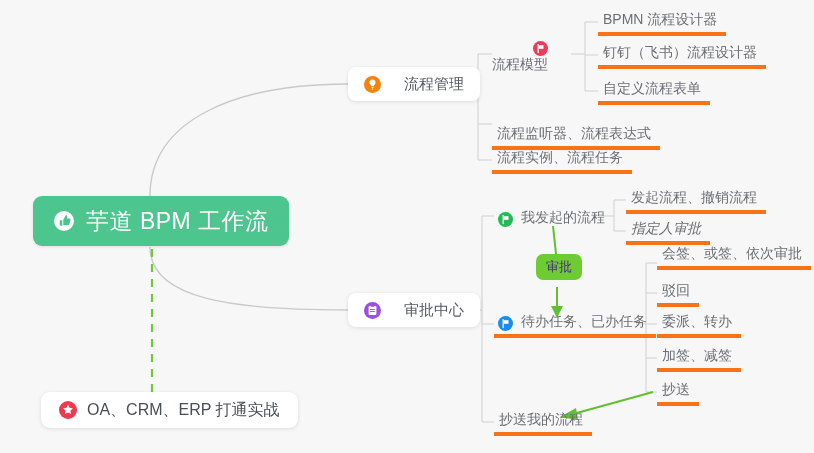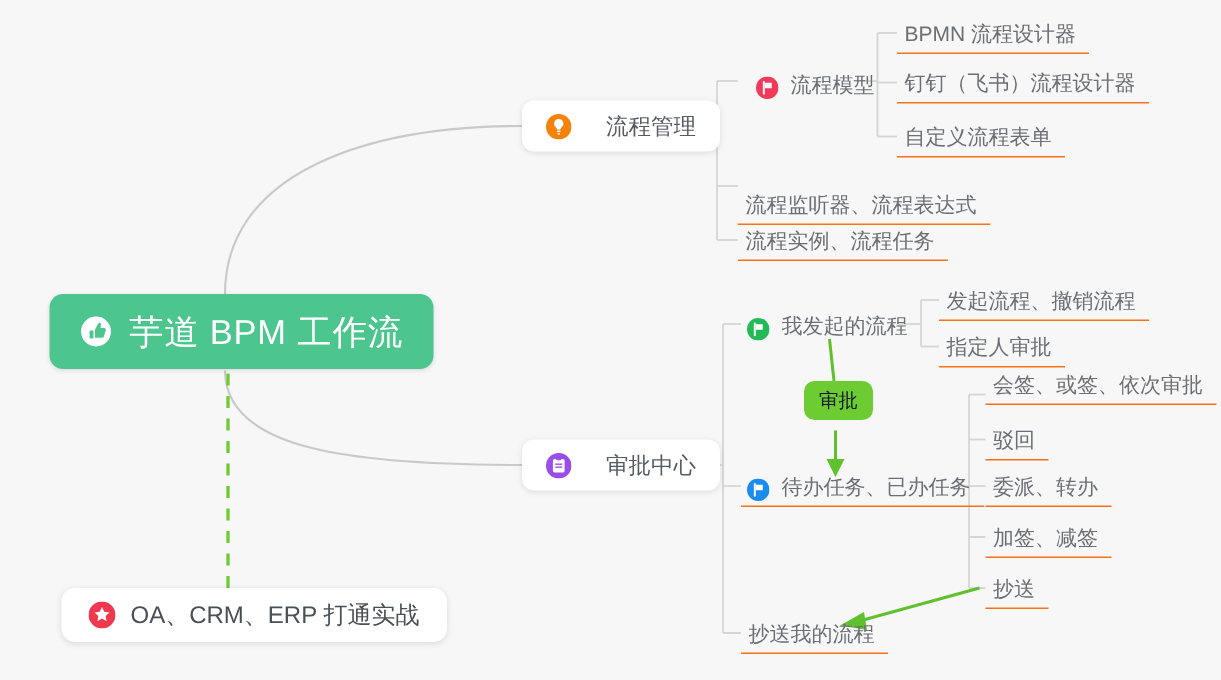--- a/index.html
+++ b/index.html
@@ -29,38 +29,38 @@
     background:#ffffff;color:#555b63;border-radius:8px;
     padding:0 16px;height:34px;font-size:15px;
     box-shadow:0 1px 4px rgba(0,0,0,.11);
   }
   .card .lbl{margin-left:23px;}
 
   
   .leaf{
     color:#6b6f75;font-size:14px;height:28px;
     padding:0 9px 0 5px;
-    border-bottom:1px solid #f97316;
+    border-bottom:4px solid #f97316;
     align-items:flex-end;padding-bottom:3px;
   }
   .leaf.icon-leaf{padding-left:4px;}
   .leaf .lbl{margin-left:0;}
   .leaf.icon-leaf .lbl{margin-left:8px;}
 
   
   .botcard{
     background:#ffffff;color:#4a4f55;border-radius:9px;
     padding:0 18px;height:36px;font-size:16px;
     box-shadow:0 1px 4px rgba(0,0,0,.11);
   }
   .botcard .lbl{margin-left:10px;}
 
   
   .tag{
-    background:#6ecc33;color:#0f172a;border-radius:7px;
+    background:#6ecc33;color:#4c1d95;border-radius:7px;
     padding:0 10px;height:26px;font-size:13px;
     justify-content:center;
   }
 
   
   .ic{display:inline-flex;align-items:center;justify-content:center;flex:0 0 auto;}
   .ic svg{display:block;}
 </style>
 </head>
 <body>
@@ -130,21 +130,21 @@
       <svg width="17" height="17" viewBox="0 0 17 17">
         <circle cx="8.5" cy="8.5" r="8.5" fill="#f5820b"></circle>
         <path d="M8.5 3.4a3.1 3.1 0 0 0-1.8 5.6c.35.27.55.6.55.98v.32h2.5v-.32c0-.38.2-.71.55-.98A3.1 3.1 0 0 0 8.5 3.4z" fill="#ffffff"></path>
         <rect x="7.25" y="11" width="2.5" height="1" rx=".5" fill="#ffffff"></rect>
         <rect x="7.6" y="12.6" width="1.8" height="1" rx=".5" fill="#ffffff"></rect>
       </svg>
     </span>
     <span class="lbl">流程管理</span>
   </div>
 
-  <div class="node leaf icon-leaf" style="left:500px;top:41px;border-bottom:none;">
+  <div class="node leaf icon-leaf" style="left:480px;top:41px;border-bottom:none;flex-direction:column;">
     <span class="ic">
       <svg width="15" height="15" viewBox="0 0 15 15">
         <circle cx="7.5" cy="7.5" r="7.5" fill="#f13a59"></circle>
         <path d="M5.2 3.6v7.9" stroke="#ffffff" stroke-width="1.3" stroke-linecap="round"></path>
         <path d="M5.9 4.2h4.6v3.6H5.9z" fill="#ffffff"></path>
       </svg>
     </span>
     <span class="lbl">流程模型</span>
   </div>
 
@@ -185,21 +185,21 @@
         <path d="M5.2 3.6v7.9" stroke="#ffffff" stroke-width="1.3" stroke-linecap="round"></path>
         <path d="M5.9 4.2h4.6v3.6H5.9z" fill="#ffffff"></path>
       </svg>
     </span>
     <span class="lbl">我发起的流程</span>
   </div>
 
   <div class="node leaf" style="left:626px;top:186px;">
     <span class="lbl">发起流程、撤销流程</span>
   </div>
-  <div class="node leaf" style="left:626px;top:217px;">
+  <div class="node leaf" style="left:626px;top:217px;font-style:italic;">
     <span class="lbl">指定人审批</span>
   </div>
 
   <div class="node tag" style="left:536px;top:254px;">
     <span class="lbl">审批</span>
   </div>
 
   <div class="node leaf icon-leaf" style="left:494px;top:310px;">
     <span class="ic">
       <svg width="15" height="15" viewBox="0 0 15 15">

